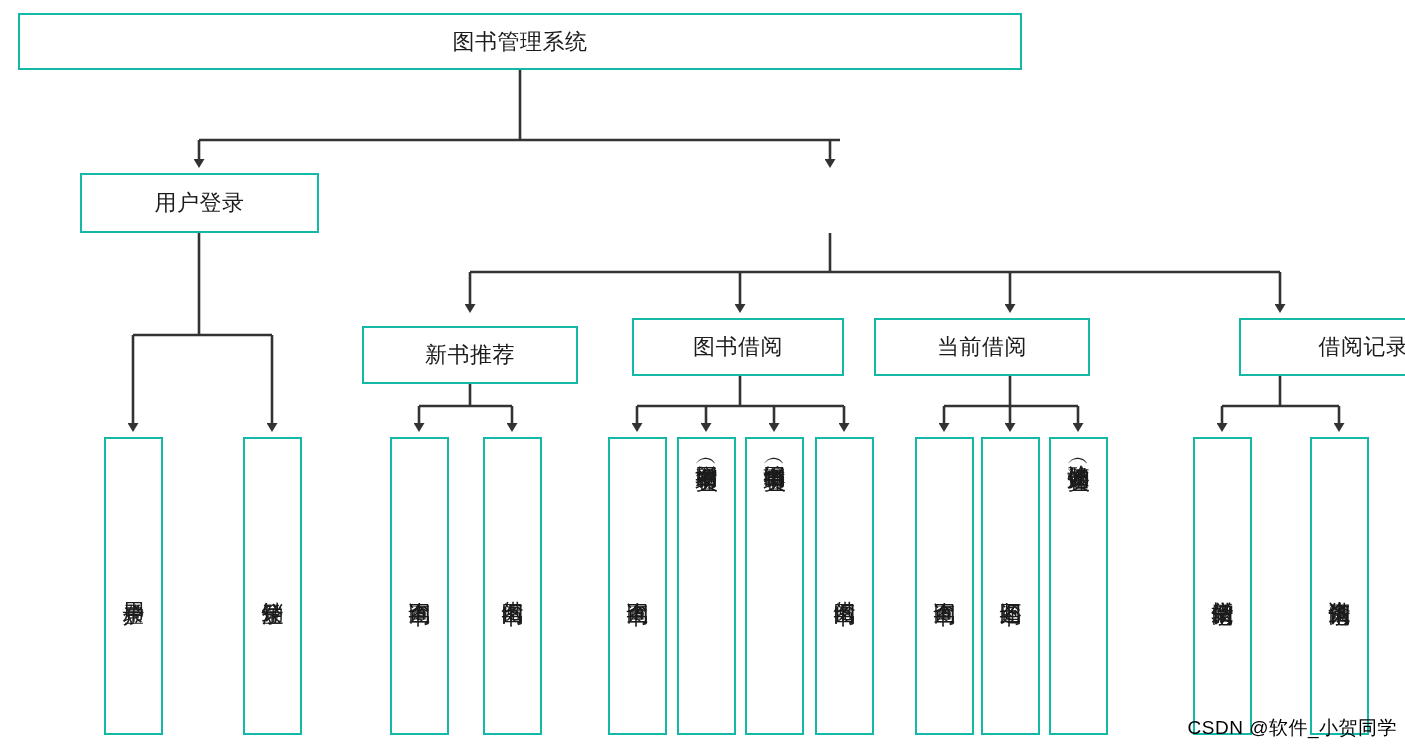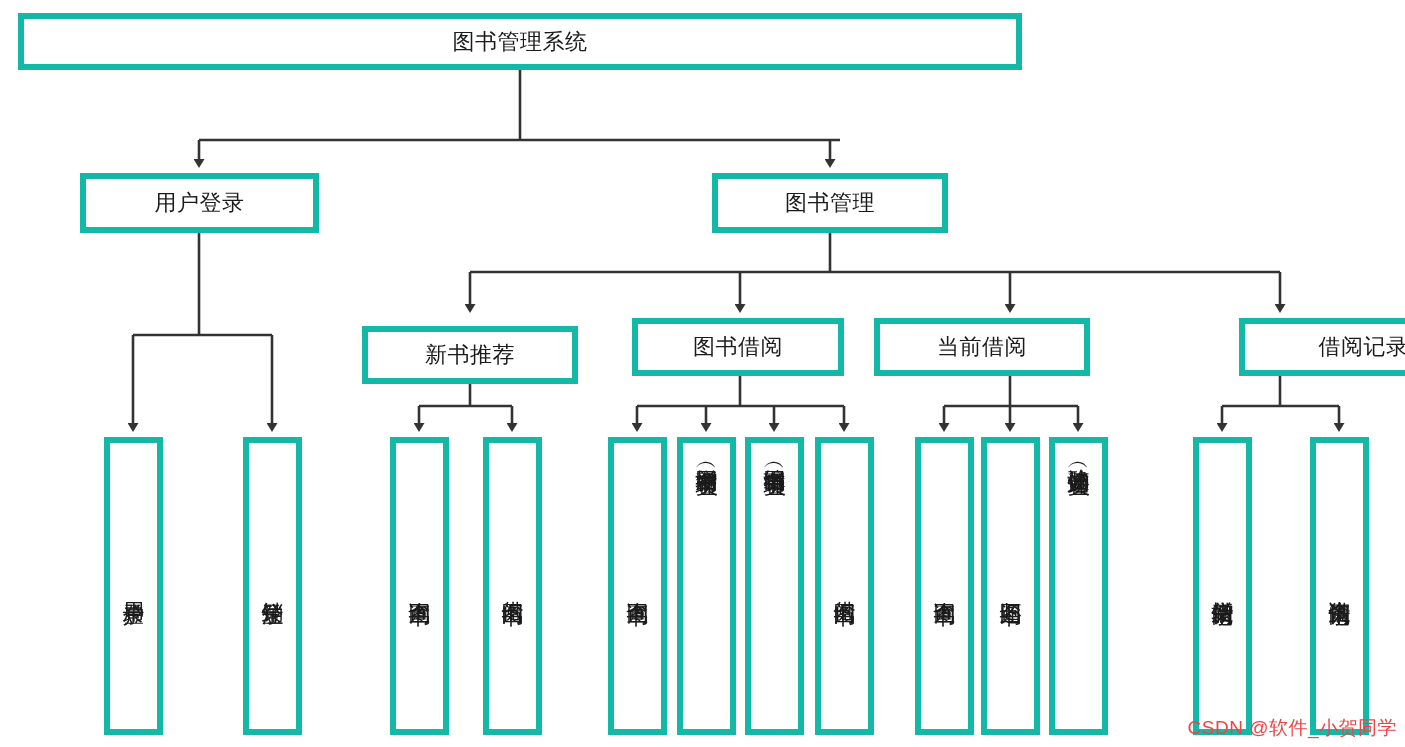--- a/index.html
+++ b/index.html
@@ -21,21 +21,21 @@
   #diagram-svg {
     position: absolute;
     left: 0;
     top: 0;
     width: 1405px;
     height: 747px;
   }
   .node {
     position: absolute;
     box-sizing: border-box;
-    border: 6px solid #14b8a6;
+    border: 2px solid #14b8a6;
     background: #ffffff;
     display: flex;
     align-items: center;
     justify-content: center;
     color: #1b1b1b;
   }
   .node .node-label {
     display: block;
     text-align: center;
     line-height: 1.05;
@@ -60,21 +60,21 @@
   }
   .node.vertical.center-text {
     align-items: center;
     padding-top: 0;
   }
   #watermark {
     position: absolute;
     right: 8px;
     bottom: 6px;
     font-size: 19px;
-    color: #ef4444;
+    color: #000000;
     letter-spacing: 0.5px;
     white-space: nowrap;
     font-family: "Liberation Sans", "DejaVu Sans", sans-serif;
   }
 </style>
 </head>
 <body>
 
 <div id="diagram-root">
 
@@ -128,23 +128,20 @@
     </g>
   </svg>
 
   <div class="node horizontal" style="left:18px; top:13px; width:1004px; height:57px;">
     <span class="node-label">图书管理系统</span>
   </div>
 
   <div class="node horizontal" style="left:80px; top:173px; width:239px; height:60px;">
     <span class="node-label">用户登录</span>
   </div>
-  <div class="node horizontal" style="left:712px; top:173px; width:236px; height:60px;">
-    <span class="node-label">图书管理</span>
-  </div>
 
   <div class="node horizontal" style="left:362px; top:318px; width:216px; height:58px;margin-top:8px;">
     <span class="node-label">新书推荐</span>
   </div>
   <div class="node horizontal" style="left:632px; top:318px; width:212px; height:58px;">
     <span class="node-label">图书借阅</span>
   </div>
   <div class="node horizontal" style="left:874px; top:318px; width:216px; height:58px;">
     <span class="node-label">当前借阅</span>
   </div>

